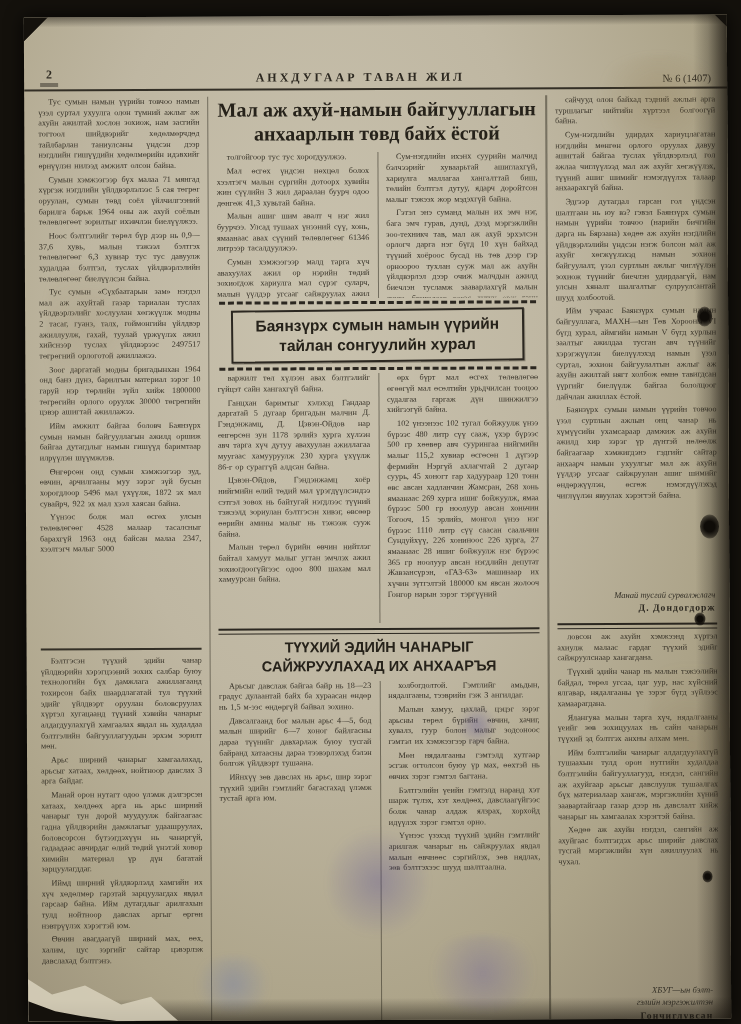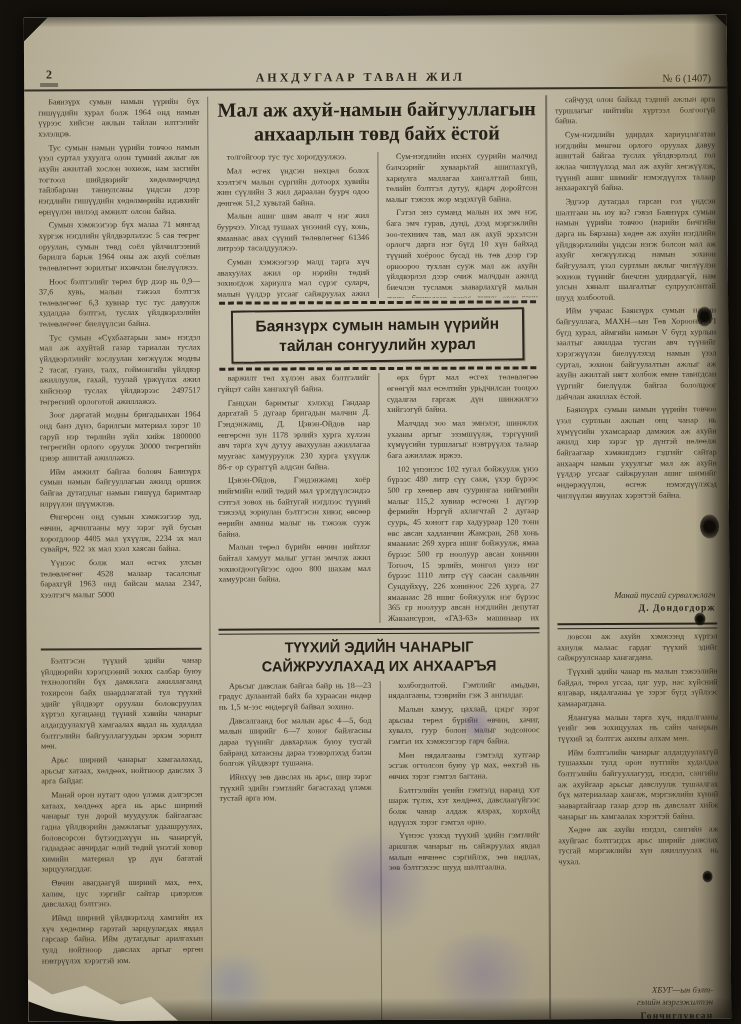--- a/index.html
+++ b/index.html
@@ -90,50 +90,49 @@
     <div class="header-row">
       <span class="pageno">2</span>
       <span class="masthead">АНХДУГААР  ТАВАН  ЖИЛ</span>
       <span class="issue">№ 6 (1407)</span>
     </div>
 
     <div class="content">
 
       <div class="col1">
         <div class="col1-top">
-            <p class="para">Баянзүрх сумын намын үүрийн бүх гишүүдийн хурал болж 1964 онд намын үүрээс хийсэн ажлын тайлан илтгэлийг хэлэлцэв.</p>
             <p class="para">Тус сумын намын үүрийн товчоо намын үзэл суртал ухуулга олон түмний ажлыг аж ахуйн ажилтай хослон зохиож, нам засгийн тогтоол шийдвэрийг хөдөлмөрчдөд тайлбарлан таниулсаны үндсэн дээр нэгдлийн гишүүдийн хөдөлмөрийн идэвхийг өрнүүлэн нилээд амжилт олсон байна.</p>
             <p class="para">Сумын хэмжээгээр бүх малаа 71 мянгад хүргэж нэгдлийн үйлдвэрлэлээс 5 сая төгрөг оруулан, сумын төвд соёл үйлчилгээний барилга барьж 1964 оны аж ахуй соёлын төлөвлөгөөт зорилтыг ихэвчлэн биелүүлжээ.</p>
             <p class="para">Ноос бэлтгэлийг төрөл бүр дээр нь 0,9—37,6 хувь, малын тэжээл бэлтгэх төлөвлөгөөг 6,3 хувиар тус тус давуулж худалдаа бэлтгэл, туслах үйлдвэрлэлийн төлөвлөгөөг биелүүлсэн байна.</p>
             <p class="para">Тус сумын «Сүхбаатарын зам» нэгдэл мал аж ахуйтай газар тариалан туслах үйлдвэрлэлийг хослуулан хөгжүүлж модны 2 тасаг, гуанз, талх, гоймонгийн үйлдвэр ажиллуулж, гахай, туулай үржүүлэх ажил хийснээр туслах үйлдвэрээс 2497517 төгрөгний орлоготой ажиллажээ.</p>
             <p class="para">Зоог даргатай модны бригадынхан 1964 онд банз дүнз, барилгын материал зэрэг 10 гаруй нэр төрлийн зүйл хийж 1800000 төгрөгийн орлого оруулж 30000 төгрөгийн цэвэр ашигтай ажиллажээ.</p>
             <p class="para">Ийм амжилт байгаа боловч Баянзүрх сумын намын байгууллагын ажилд оршиж байгаа дутагдлыг намын гишүүд баримтаар илрүүлэн шүүмжлэв.</p>
-            <p class="para">Өнгөрсөн онд сумын хэмжээгээр зуд, өвчин, арчилгааны муу зэрэг зүй бусын хорогдлоор 4405 мал үхүүлж, 2234 эх мал сувайрч, 922 эх мал хээл хаясан байна.</p>
+            <p class="para">Өнгөрсөн онд сумын хэмжээгээр зуд, өвчин, арчилгааны муу зэрэг зүй бусын хорогдлоор 5496 мал үхүүлж, 1872 эх мал сувайрч, 922 эх мал хээл хаясан байна.</p>
             <p class="para">Үүнээс болж мал өсгөх улсын төлөвлөгөөг 4528 малаар тасалсныг барахгүй 1963 онд байсан малаа 2347, хээлтэгч малыг 5000</p>
           </div>
         <div class="hr-plain"></div>
         <div class="col1-bottom">
             <p class="para">Бэлтгэсэн түүхий эдийн чанар үйлдвэрийн хэрэгцээний зохих салбар буюу технологийн бүх дамжлага ажиллагаанд тохирсон байх шаардлагатай тул түүхий эдийг үйлдвэрт оруулан боловсруулах хүртэл хугацаанд түүний хэвийн чанарыг алдагдуулахгүй хамгаалах явдал нь худалдаа бэлтгэлийн байгууллагуудын эрхэм зорилт мөн.</p>
             <p class="para">Арьс ширний чанарыг хамгаалахад, арьсыг хатаах, хөлдөөх, нойтноор давслах 3 арга байдаг.</p>
             <p class="para">Манай орон нутагт одоо үлэмж дэлгэрсэн хатаах, хөлдөөх арга нь арьс ширний чанарыг тун дорой муудуулж байгаагаас гадна үйлдвэрийн дамжлагыг удаашруулах, боловсорсон бүтээгдэхүүн нь чанаргүй, гадаадаас авчирдаг өлий төдий үнэтэй ховор химийн материал үр дүн багатай зарцуулагддаг.</p>
+            <p class="para">Иймд ширний үйлдвэрлэлд хамгийн их хүч хөдөлмөр гарзтай зарцуулагдах явдал гарсаар байна. Ийм дутагдлыг арилгахын тулд нойтноор давслах аргыг өргөн нэвтрүүлэх хэрэгтэй юм.</p>
             <p class="para">Өвчин авагдаагүй ширний мах, өөх, халим, цус зэргийг сайтар цэвэрлэж давслахад бэлтгэнэ.</p>
-            <p class="para">Иймд ширний үйлдвэрлэлд хамгийн их хүч хөдөлмөр гарзтай зарцуулагдах явдал гарсаар байна. Ийм дутагдлыг арилгахын тулд нойтноор давслах аргыг өргөн нэвтрүүлэх хэрэгтэй юм.</p>
           </div>
       </div>
 
       <div class="middle">
         <div class="main-headline">
           <span>Мал аж ахуй-намын байгууллагын</span><br>
           <span>анхаарлын төвд байх ёстой</span>
         </div>
 
         <div class="two-col row-top">
           <div class="subcol-l">
               <p class="para">толгойгоор тус тус хорогдуулжээ.</p>
-              <p class="para">Мал өсгөх үндсэн нөхцөл болох хээлтэгч малын сүргийн дотоорх хувийн жин сүүлийн 3 жил дараалан буурч одоо дөнгөж 51,2 хувьтай байна.</p>
+              <p class="para">Мал өсгөх үндсэн нөхцөл болох хээлтэгч малын сүргийн дотоорх хувийн жин сүүлийн 3 жил дараалан буурч одоо дөнгөж 41,3 хувьтай байна.</p>
               <p class="para">Малын ашиг шим авалт ч нэг жил буурчээ. Улсад тушаах үнээний сүү, хонь, ямаанаас авах сүүний төлөвлөгөөг 61346 литрээр тасалдуулжээ.</p>
               <p class="para">Сумын хэмжээгээр малд тарга хүч авахуулах ажил ор нэрийн төдий зохиогдож хариулга мал сүрэг суларч, малын үүлдэр угсааг сайжруулах ажил эрч муутай явагддаг болжээ.</p>
             </div>
           <div class="subcol-r">
               <p class="para">Сум-нэгдлийн ихэнх суурийн малчид бэлчээрийг хуваарьтай ашиглахгүй, хариулга маллагаа хангалттай биш, төлийн бэлтгэл дутуу, ядарч доройтсон малыг тэжээх жор мэдэхгүй байна.</p>
               <p class="para">Гэтэл энэ суманд малын их эмч нэг, бага эмч гурав, дунд, дээд мэргэжлийн зоо-техникч тав, мал аж ахуй эрхэлсэн орлогч дарга нэг бүгд 10 хүн байхад түүний хоёроос бусад нь төв дээр гэр орноороо тухлан сууж мал аж ахуйн үйлдвэрлэл дээр очиж малчдын ажилд биечлэн тусламж зааварлахгүй малын суурь бригадаар хагас дутуу орж ганц нэг үг асуугаад буцдаг болжээ.</p>
             </div>
         </div>
 
         <div class="dash-rule"></div>
@@ -145,21 +144,20 @@
 
         <div class="two-col row-mid">
           <div class="subcol-l">
               <p class="para">варжилт төл хүлээн авах бэлтгэлийг гүйцэт сайн хангахгүй байна.</p>
               <p class="para">Ганцхан баримтыг хэлэхэд Гандаар даргатай 5 дугаар бригадын малчин Д. Гэндэнжамц, Д. Цэвэн-Ойдов нар өнгөрсөн зун 1178 эрлийз хурга хүлээн авч тарга хүч дутуу авахуулан ажиллагаа муугаас хамууруулж 230 хурга үхүүлж 86-г ор сураггүй алдсан байна.</p>
               <p class="para">Цэвэн-Ойдов, Гэндэнжамц хоёр нийгмийн өлий төдий мал үрэгдүүлсэндээ сэтгэл зовох нь байтугай нэгдлээс түүний тэжээлд зориулан бэлтгэсэн хивэг, өвсөөр өөрийн амины малыг нь тэжээж сууж байна.</p>
               <p class="para">Малын төрөл бүрийн өвчин нийтлэг байтал хамуут малыг угтан эмчлэх ажил зохиогдоогүйгээс одоо 800 шахам мал хамуурсан байна.</p>
             </div>
           <div class="subcol-r">
               <p class="para">өрх бүрт мал өсгөх төлөвлөгөө өгөөгүй мал өсөлтийн урьдчилсан тооцоо судалгаа гаргаж дүн шинжилгээ хийгээгүй байна.</p>
-              <p class="para">Малчдад зоо мал эмнэлэг, шинжлэх ухааны аргыг эзэмшүүлж, тэргүүний хүмүүсийн туршлагыг нэвтрүүлэх талаар бага ажиллаж иржээ.</p>
               <p class="para">102 үнээнээс 102 тугал бойжуулж үнээ бүрээс 480 литр сүү сааж, үхэр бүрээс 500 гр хөөвөр авч суурингаа нийгмийн малыг 115,2 хувиар өсгөсөн 1 дүгээр фермийн Нэргүй ахлагчтай 2 дугаар суурь, 45 хоногт гар хадуураар 120 тонн өвс авсан хадланчин Жамсран, 268 хонь ямаанаас 269 хурга ишиг бойжуулж, ямаа бүрээс 500 гр ноолуур авсан хоньчин Тогооч, 15 эрлийз, монгол үнээ нэг бүрээс 1110 литр сүү саасан саальчин Сундуйхүү, 226 хониноос 226 хурга, 27 ямаанаас 28 ишиг бойжуулж нэг бүрээс 365 гр ноолуур авсан нэгдлийн депутат Жавзансүрэн, «ГАЗ-63» машинаар их хүчин зүтгэлтэй 180000 км явсан жолооч Гонгор нарын зэрэг тэргүүний</p>
             </div>
         </div>
 
         <div class="section-rule"></div>
         <div class="second-headline">
           <span>ТҮҮХИЙ ЭДИЙН ЧАНАРЫГ</span><br>
           <span>САЙЖРУУЛАХАД ИХ АНХААРЪЯ</span>
         </div>
 

